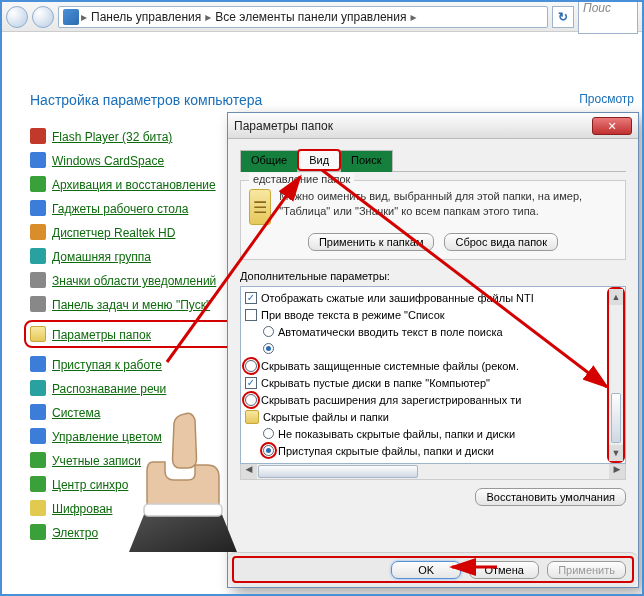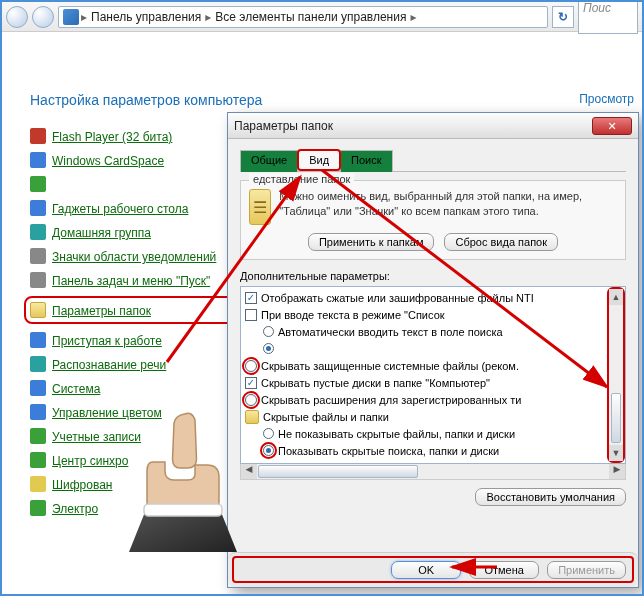--- a/index.html
+++ b/index.html
@@ -202,24 +202,29 @@
       <div class="cpl-item">
         <div class="ico red"></div>
         <span class="lbl">Flash Player (32 бита)</span>
       </div>
       <div class="cpl-item">
         <div class="ico blue"></div>
         <span class="lbl">Windows CardSpace</span>
       </div>
       <div class="cpl-item">
         <div class="ico green"></div>
+        <span class="lbl">Архивация и восстановление</span>
       </div>
       <div class="cpl-item">
         <div class="ico blue"></div>
         <span class="lbl">Гаджеты рабочего стола</span>
+      </div>
+      <div class="cpl-item">
+        <div class="ico orange"></div>
+        <span class="lbl">Диспетчер Realtek HD</span>
       </div>
       <div class="cpl-item">
         <div class="ico teal"></div>
         <span class="lbl">Домашняя группа</span>
       </div>
       <div class="cpl-item">
         <div class="ico gray"></div>
         <span class="lbl">Значки области уведомлений</span>
       </div>
       <div class="cpl-item">
@@ -323,21 +328,21 @@
           <div class="row">
             <span class="fico"></span>
             <span>Скрытые файлы и папки</span>
           </div>
           <div class="row indent">
             <span class="rad"></span>
             <span>Не показывать скрытые файлы, папки и диски</span>
           </div>
           <div class="row indent hl-rad">
             <span class="rad sel"></span>
-            <span>Показывать скрытые поиска, папки и диски</span>
+            <span>Приступая скрытые файлы, папки и диски</span>
           </div>
         </div>
       <div class="vscroll hl">
         <div class="arr">▲</div>
         <div class="track"></div>
         <div class="thumb"></div>
         <div class="arr">▼</div>
       </div>
     </div>
     <div class="hscroll">

